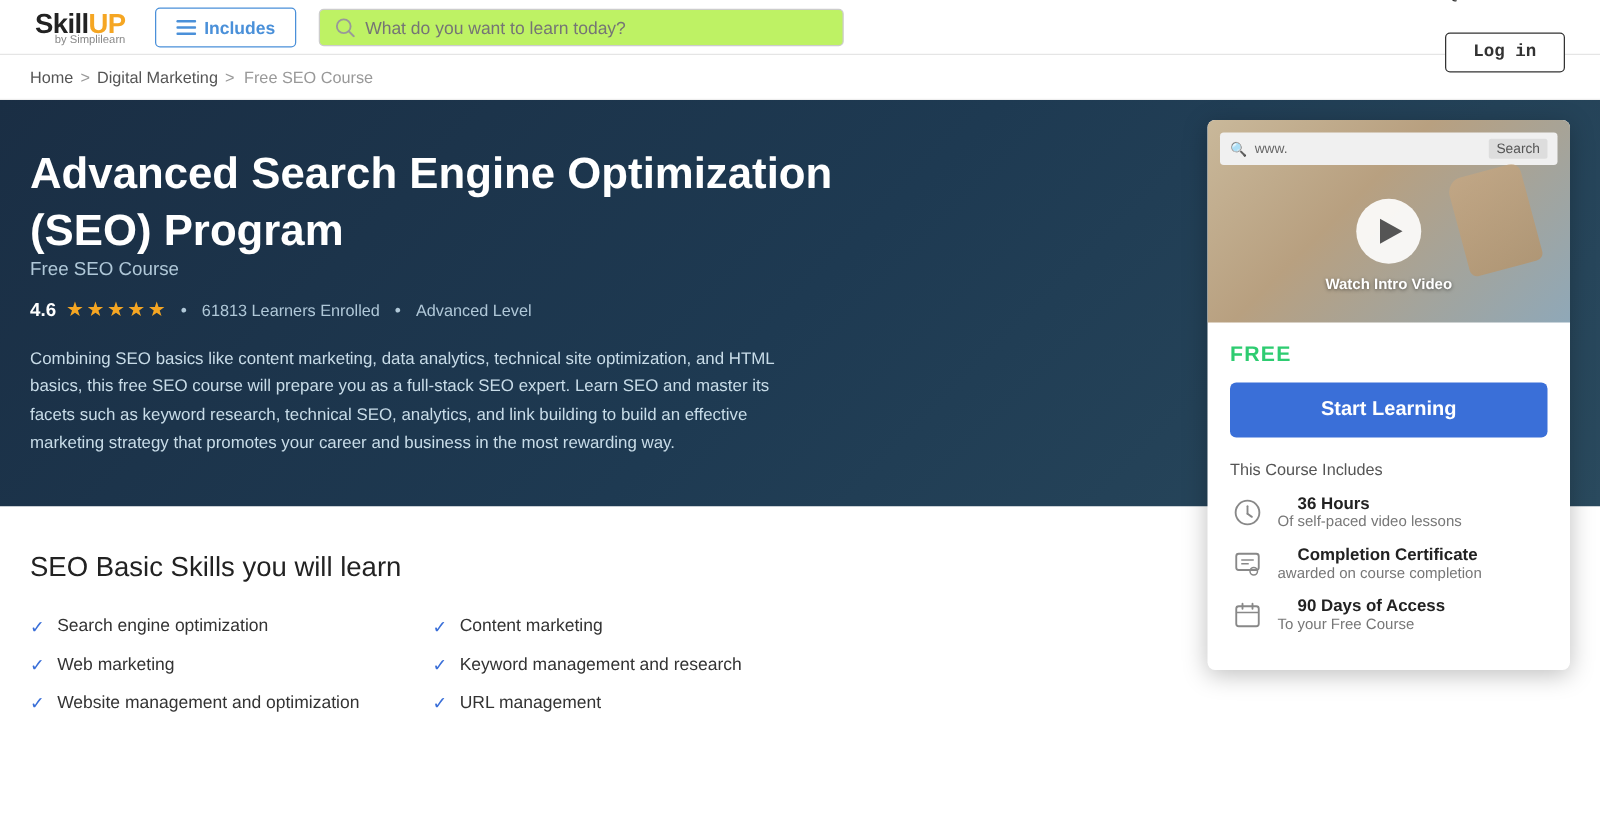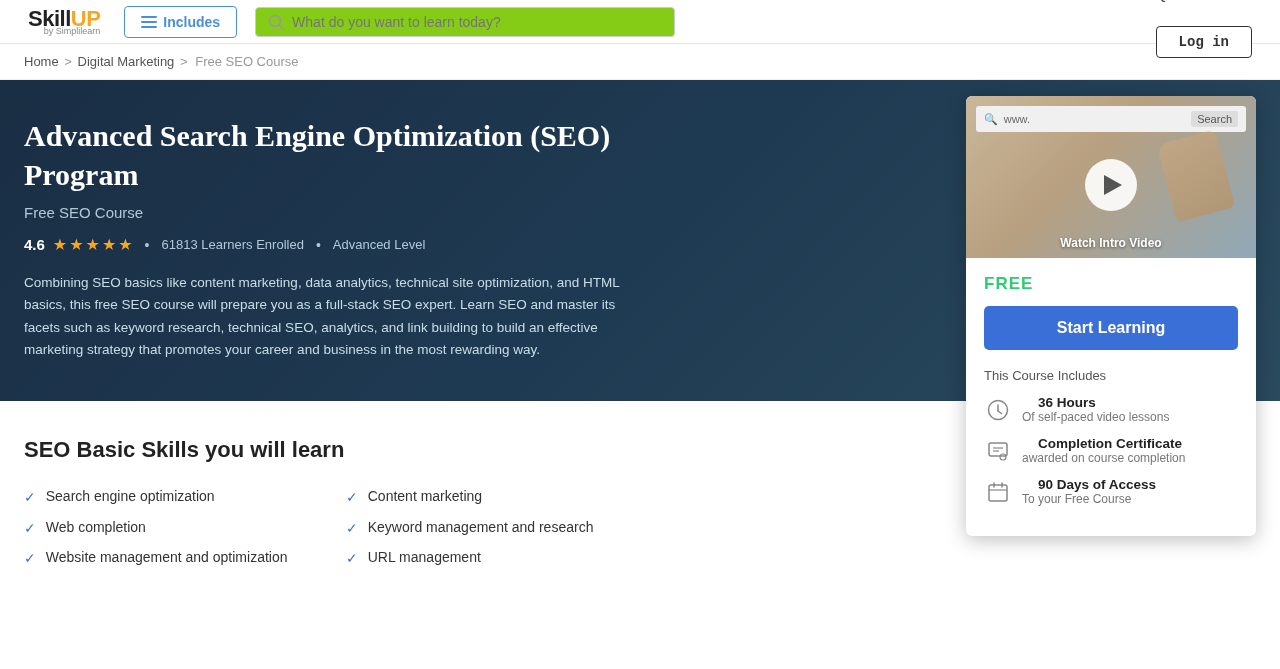--- a/index.html
+++ b/index.html
@@ -44,21 +44,21 @@
       margin-right: 18px;
     }
     .search-wrap {
       flex: 1;
       max-width: 420px;
       display: flex;
       align-items: flex-end;
       border: 1.5px solid #ccc;
       border-radius: 4px;
       padding: 6px 12px;
-      background: #84cc16;
+      background: #bef264;
     }
     .search-wrap input {
       border: none;
       outline: none;
       font-size: 14px;
       color: #555;
       width: 100%;
       background: transparent;
     }
     .search-icon-svg { color: #999; margin-right: 8px; flex-shrink: 0; }
@@ -107,26 +107,25 @@
       align-items: flex-start;
       min-height: 280px;
       position: relative;
     }
     .hero-content {
       max-width: 680px;
       flex: 1;
       padding-right: 32px;
     }
     .hero-title {
-      font-size: 30px;
+      font-size: 35px;
       font-weight: 700;
       color: #fff;
       line-height: 1.3;
-      margin-bottom: 10px;
-      font-family: Liberation Serif, serif;
+      margin-bottom: 0;
     }
     .hero-subtitle {
       font-size: 15px;
       color: #b0c8d8;
       margin-bottom: 14px;
       font-weight: 400;
     }
     .rating-row {
       display: flex;
       align-items: center;
@@ -213,21 +212,21 @@
     .play-triangle {
       width: 0;
       height: 0;
       border-top: 10px solid transparent;
       border-bottom: 10px solid transparent;
       border-left: 18px solid #555;
       margin-left: 4px;
     }
     .watch-intro-label {
       position: absolute;
-      bottom: 8px;
+      bottom: 24px;
       left: 0; right: 0;
       text-align: center;
       color: #fff;
       font-size: 12px;
       font-weight: 600;
       text-shadow: 0 1px 3px rgba(0,0,0,0.5);
     }
     .card-body {
       padding: 16px 18px 18px;
     }
@@ -296,21 +295,21 @@
       flex-shrink: 0;
     }
 
     
     .main {
       padding: 36px 24px 40px 24px;
       max-width: 800px;
     }
     .skills-title {
       font-size: 22px;
-      font-weight: 700;
+      font-weight: 400;
       color: #222;
       margin-bottom: 24px;
     }
     .skills-grid {
       display: grid;
       grid-template-columns: 1fr 1fr;
       gap: 10px 24px;
       max-width: 620px;
     }
     .skill-item {
@@ -472,21 +471,21 @@
     <div class="skill-item">
       <span class="check-icon">✓</span>
       <span>Search engine optimization</span>
     </div>
     <div class="skill-item">
       <span class="check-icon">✓</span>
       <span>Content marketing</span>
     </div>
     <div class="skill-item">
       <span class="check-icon">✓</span>
-      <span>Web completion</span>
+      <span>Web marketing</span>
     </div>
     <div class="skill-item">
       <span class="check-icon">✓</span>
       <span>Keyword management and research</span>
     </div>
     <div class="skill-item">
       <span class="check-icon">✓</span>
       <span>Website management and optimization</span>
     </div>
     <div class="skill-item">

